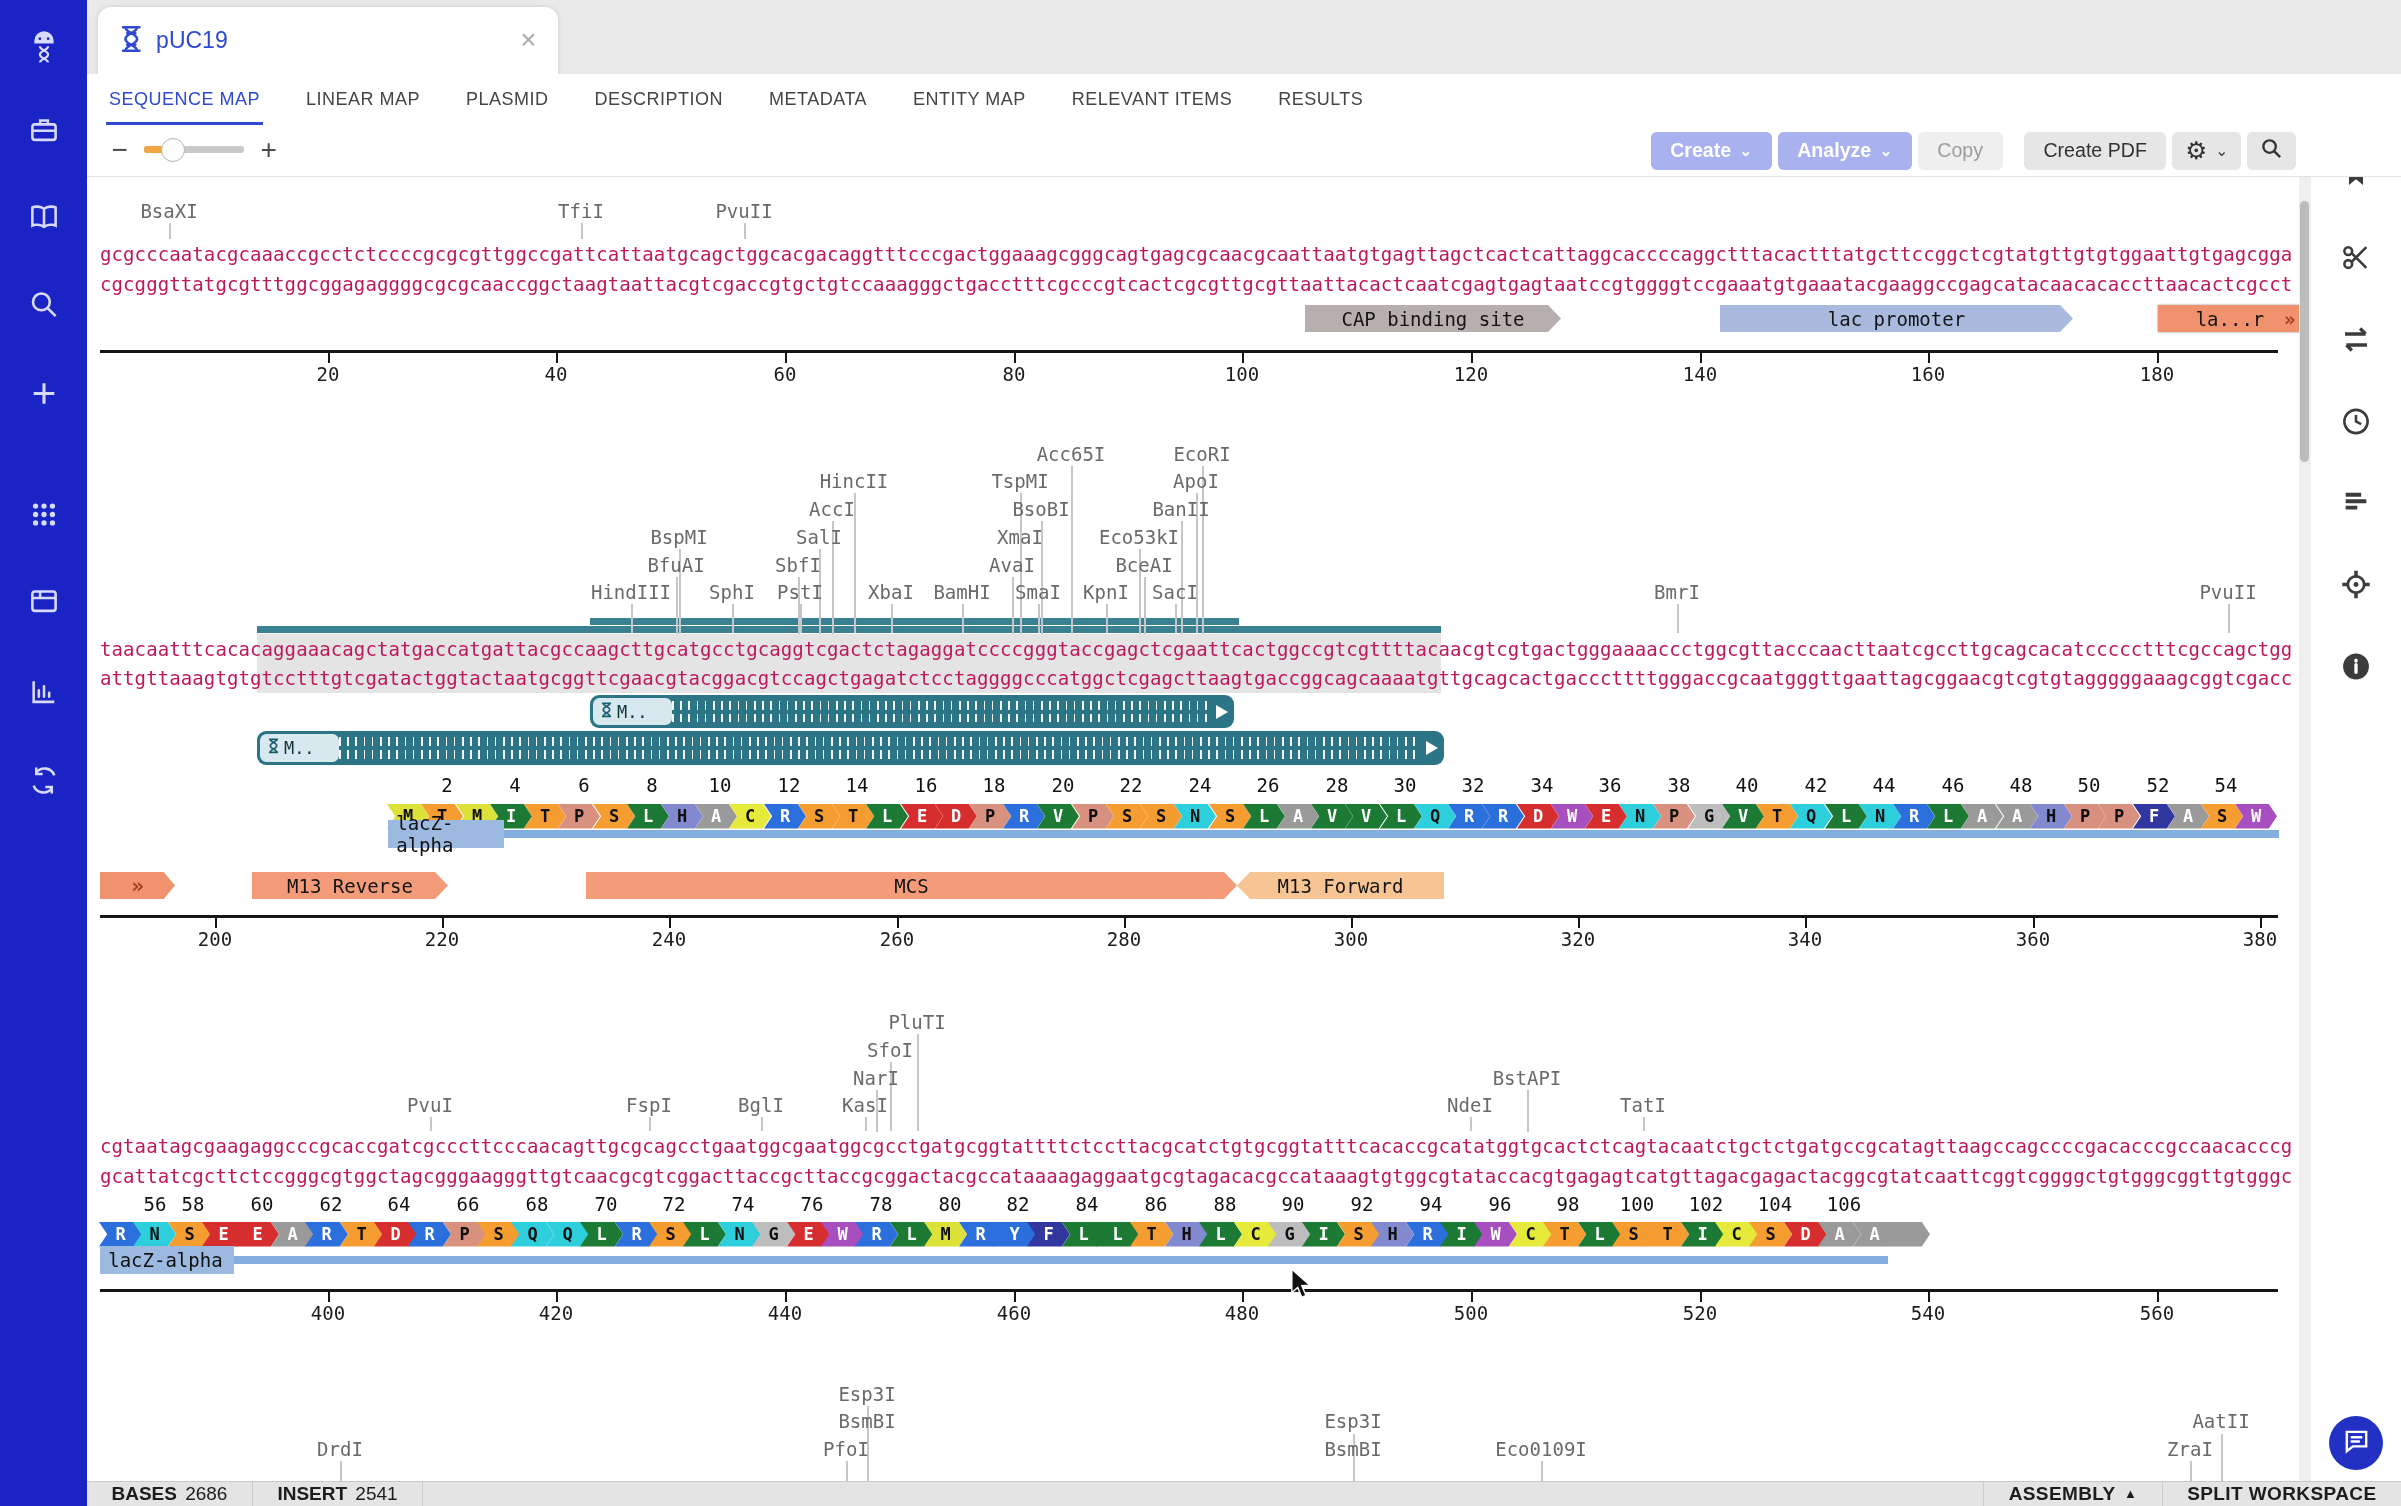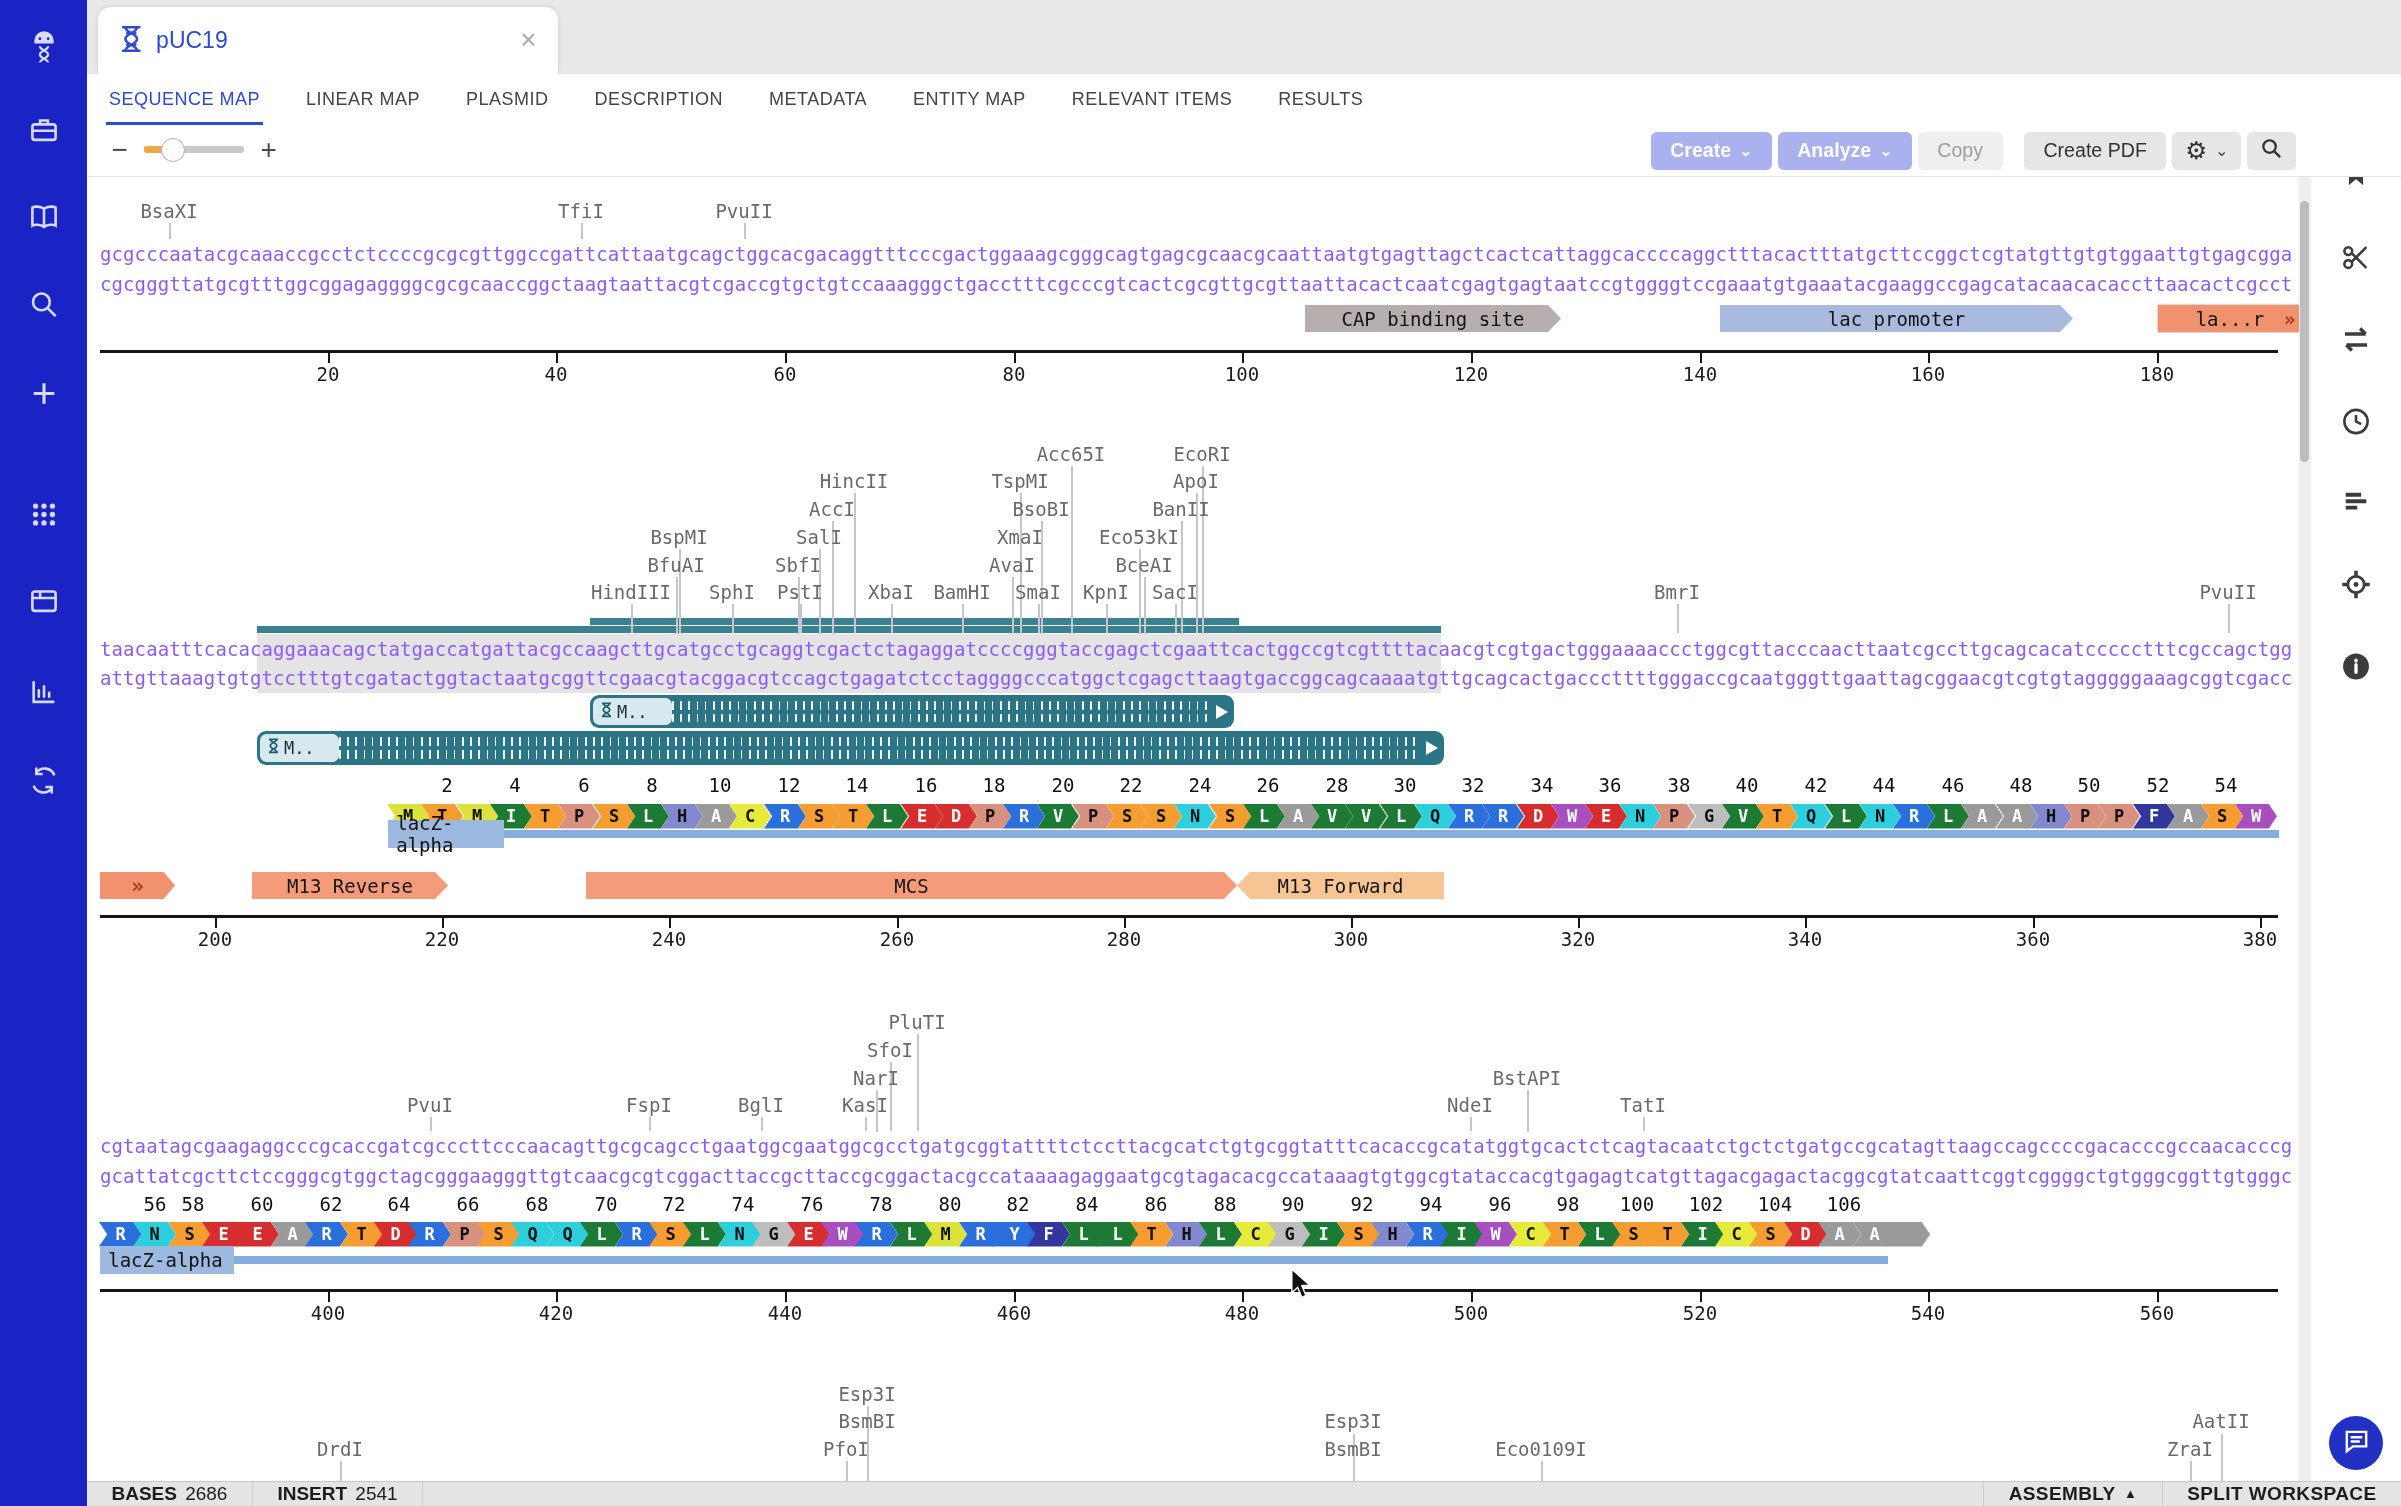--- a/index.html
+++ b/index.html
@@ -53,21 +53,21 @@
   
   #statusbar{position:absolute;left:87px;right:0;bottom:0;height:24.5px;background:#e4e4e4;
              border-top:1.6px solid #c9c9c9;z-index:30;display:flex;align-items:center;font-size:19px;color:#1d1d1d;}
   .st-cell{height:100%;display:flex;align-items:center;padding:0 24.5px;border-right:1.6px solid #cbcbcb;gap:8.2px;}
   .st-cell b{font-weight:bold;}
   #st-right{margin-left:auto;display:flex;height:100%;}
   #st-right .st-cell{border-right:none;border-left:1.6px solid #cbcbcb;letter-spacing:0.4px;}
   
   #cv{position:absolute;inset:0;z-index:5;}
   .seq{position:absolute;font-family:"DejaVu Sans Mono",monospace;font-size:19px;letter-spacing:0.1px;
-       color:#8b5cf6;white-space:pre;line-height:28px;}
+       color:#be185d;white-space:pre;line-height:28px;}
   .enz{position:absolute;font-family:"DejaVu Sans Mono",monospace;font-size:19px;color:#6a6a6a;
        white-space:nowrap;transform:translateX(-50%);line-height:21px;}
   .enzline{position:absolute;width:1.6px;background:#c6c6c6;}
   .feat{position:absolute;height:27px;font-family:"DejaVu Sans Mono",monospace;font-size:19px;color:#141414;
         display:flex;align-items:center;justify-content:center;filter:drop-shadow(0 0 0.8px rgba(0,0,0,.45));}
   .shape-right{clip-path:polygon(0 0,calc(100% - 13px) 0,100% 50%,calc(100% - 13px) 100%,0 100%);text-align:center;}
   .shape-frag{clip-path:polygon(0 0,calc(100% - 11.4px) 0,100% 50%,calc(100% - 11.4px) 100%,0 100%);
               color:#a63d1e;font-weight:bold;font-size:21px;}
   .shape-left-notch{clip-path:polygon(0 50%,13px 0,100% 0,100% 100%,13px 100%);}
   .feat .suffix{position:absolute;right:6.5px;color:#a63d1e;font-weight:bold;}

